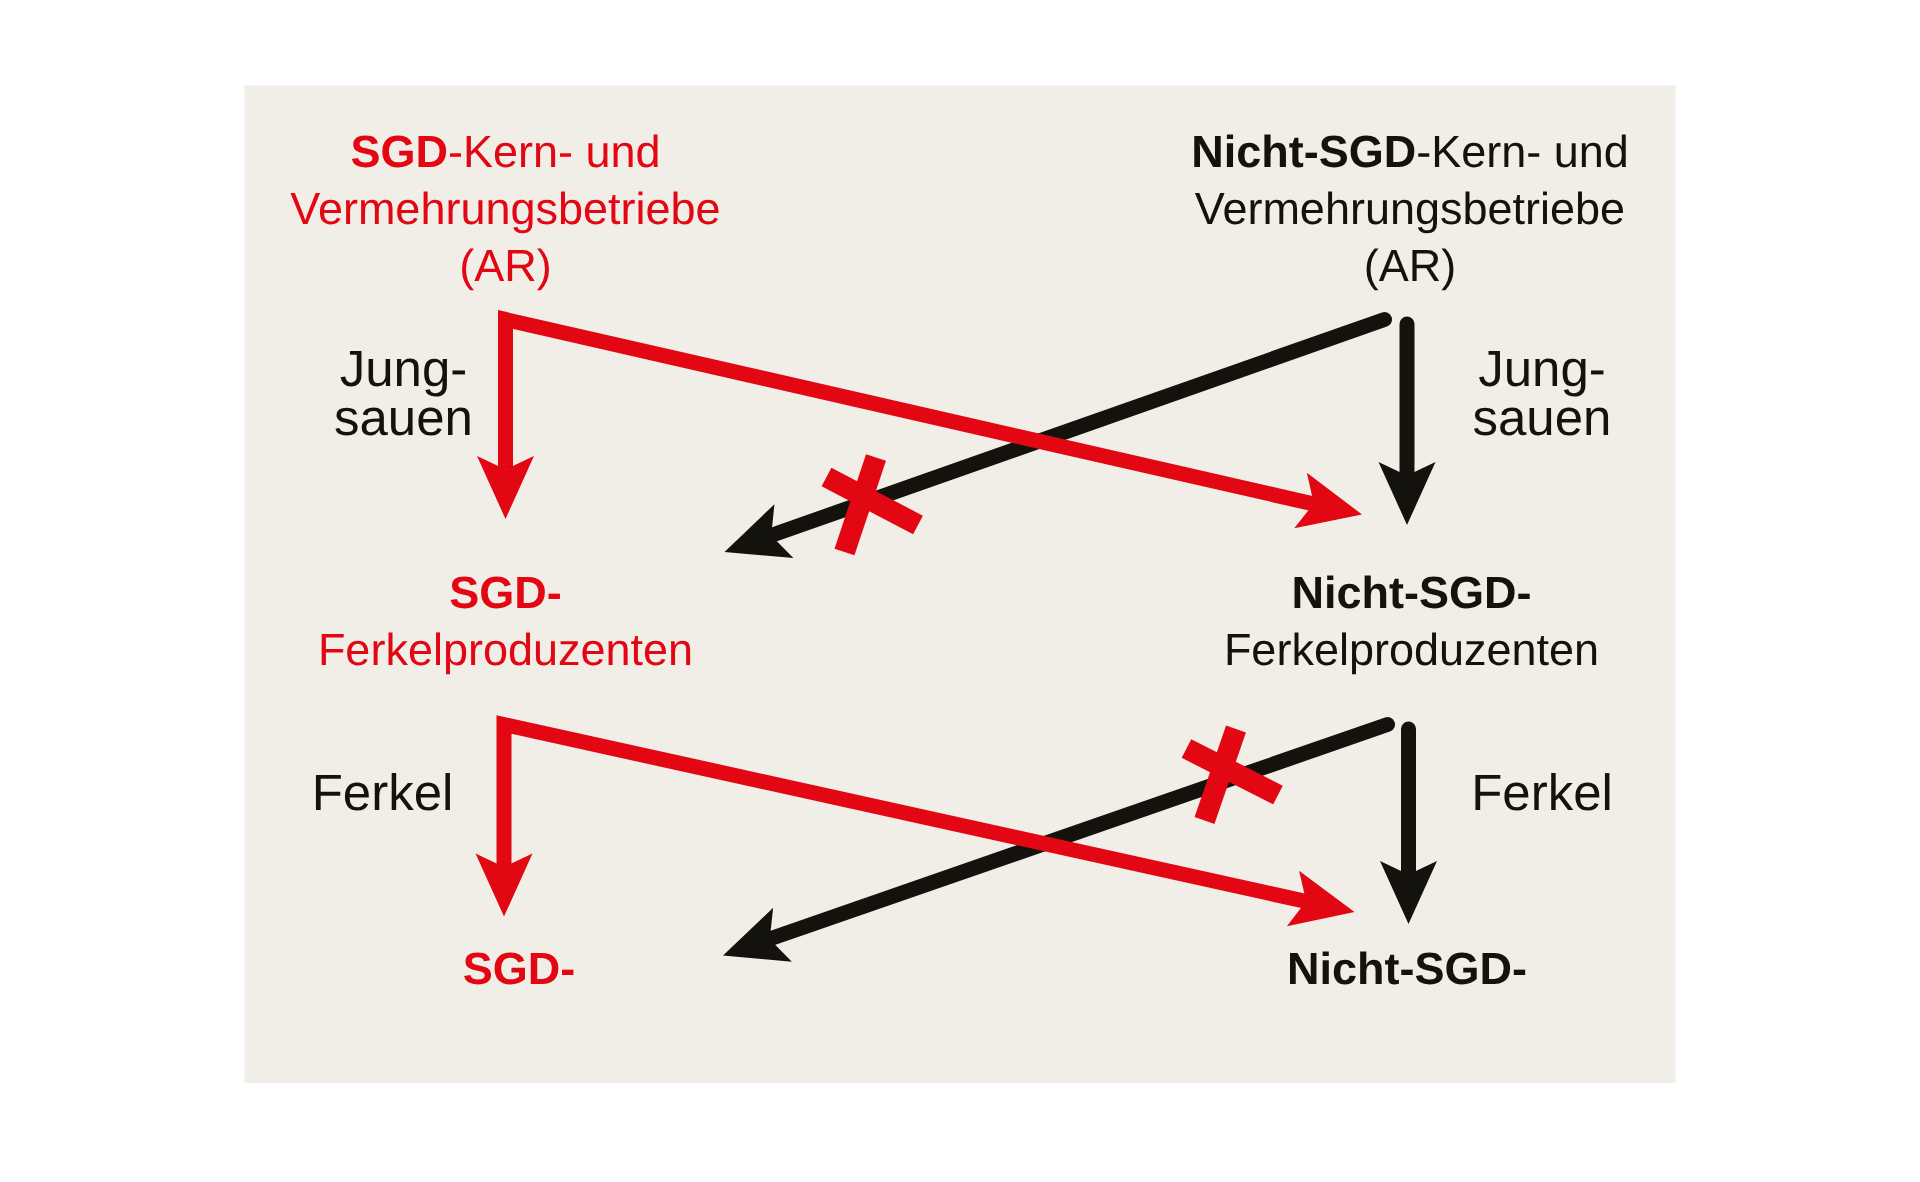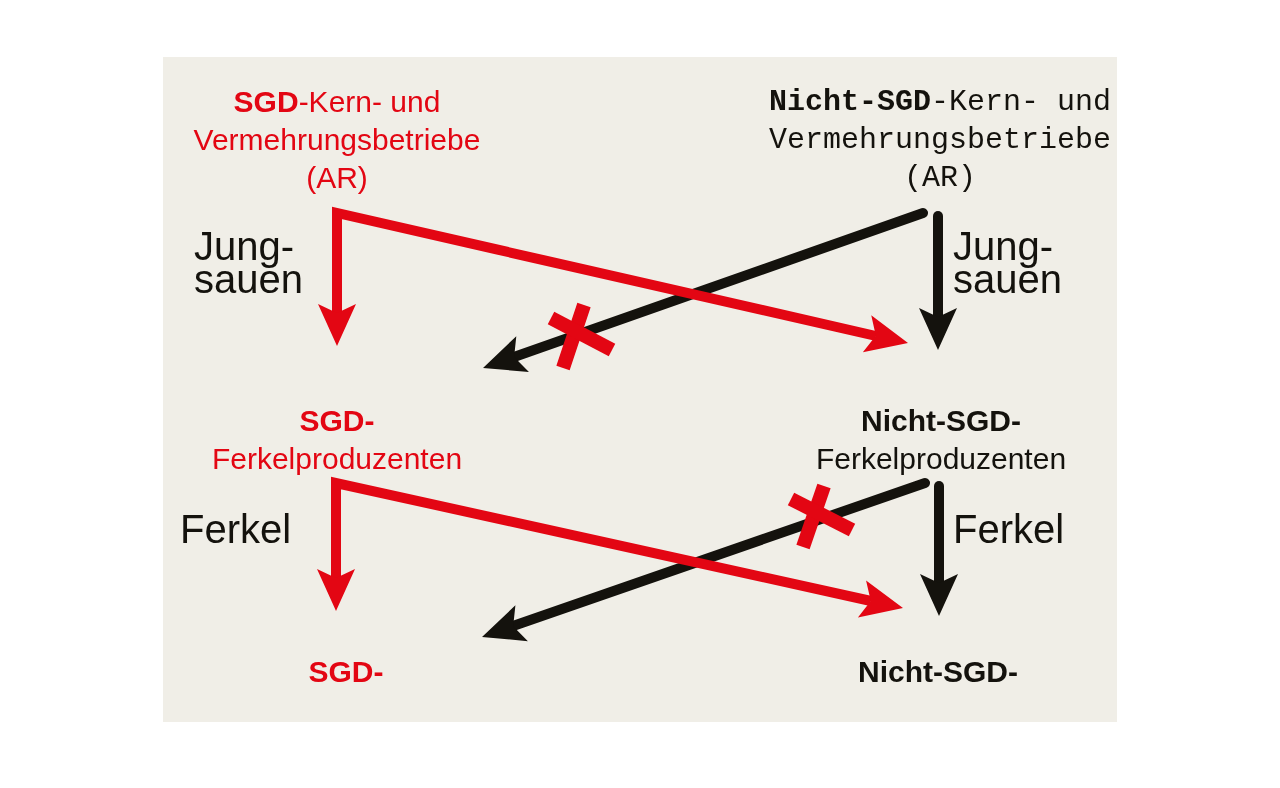--- a/index.html
+++ b/index.html
@@ -19,26 +19,26 @@
   .node{
     position:absolute;
     width:350px;
     text-align:center;
     font-size:30px;
     line-height:38px;
     color:var(--black,#14120d);
     white-space:nowrap;
   }
   .node.red{color:var(--red,#e30613);}
-  .b{font-weight:700;margin-top:25px;}
+  .b{font-weight:700;}
   .edge-label{
     position:absolute;
     width:150px;
-    text-align:left;
-    font-size:40px;
+    text-align:center;
+    font-size:34px;
     line-height:33px;
     color:var(--black,#14120d);
     white-space:nowrap;
   }
   .shaft-red{stroke:var(--red,#e30613);stroke-width:10;fill:none;stroke-linejoin:miter;stroke-linecap:butt;}
   .shaft-black{stroke:var(--black,#14120d);stroke-width:10;fill:none;stroke-linecap:round;}
   .head-red{fill:var(--red,#e30613);}
   .head-black{fill:var(--black,#14120d);}
   .x-mark line{stroke:var(--red,#e30613);stroke-width:14;stroke-linecap:butt;}
 </style>
@@ -91,21 +91,21 @@
       <line x1="791" y1="499" x2="852" y2="530"></line>
     </g>
   </svg>
 
   <div class="node red" style="left:162px;top:83px;">
     <div><span class="b">SGD</span><span>-Kern- und</span></div>
     <div>Vermehrungsbetriebe</div>
     <div>(AR)</div>
   </div>
 
-  <div class="node" style="left:765px;top:83px;font-family:Liberation Mono, monospace;">
+  <div class="node" style="left:765px;top:83px;">
     <div><span class="b">Nicht-SGD</span><span>-Kern- und</span></div>
     <div>Vermehrungsbetriebe</div>
     <div>(AR)</div>
   </div>
 
   <div class="node red" style="left:162px;top:377px;">
     <div class="b">SGD-</div>
     <div>Ferkelproduzenten</div>
   </div>
 

